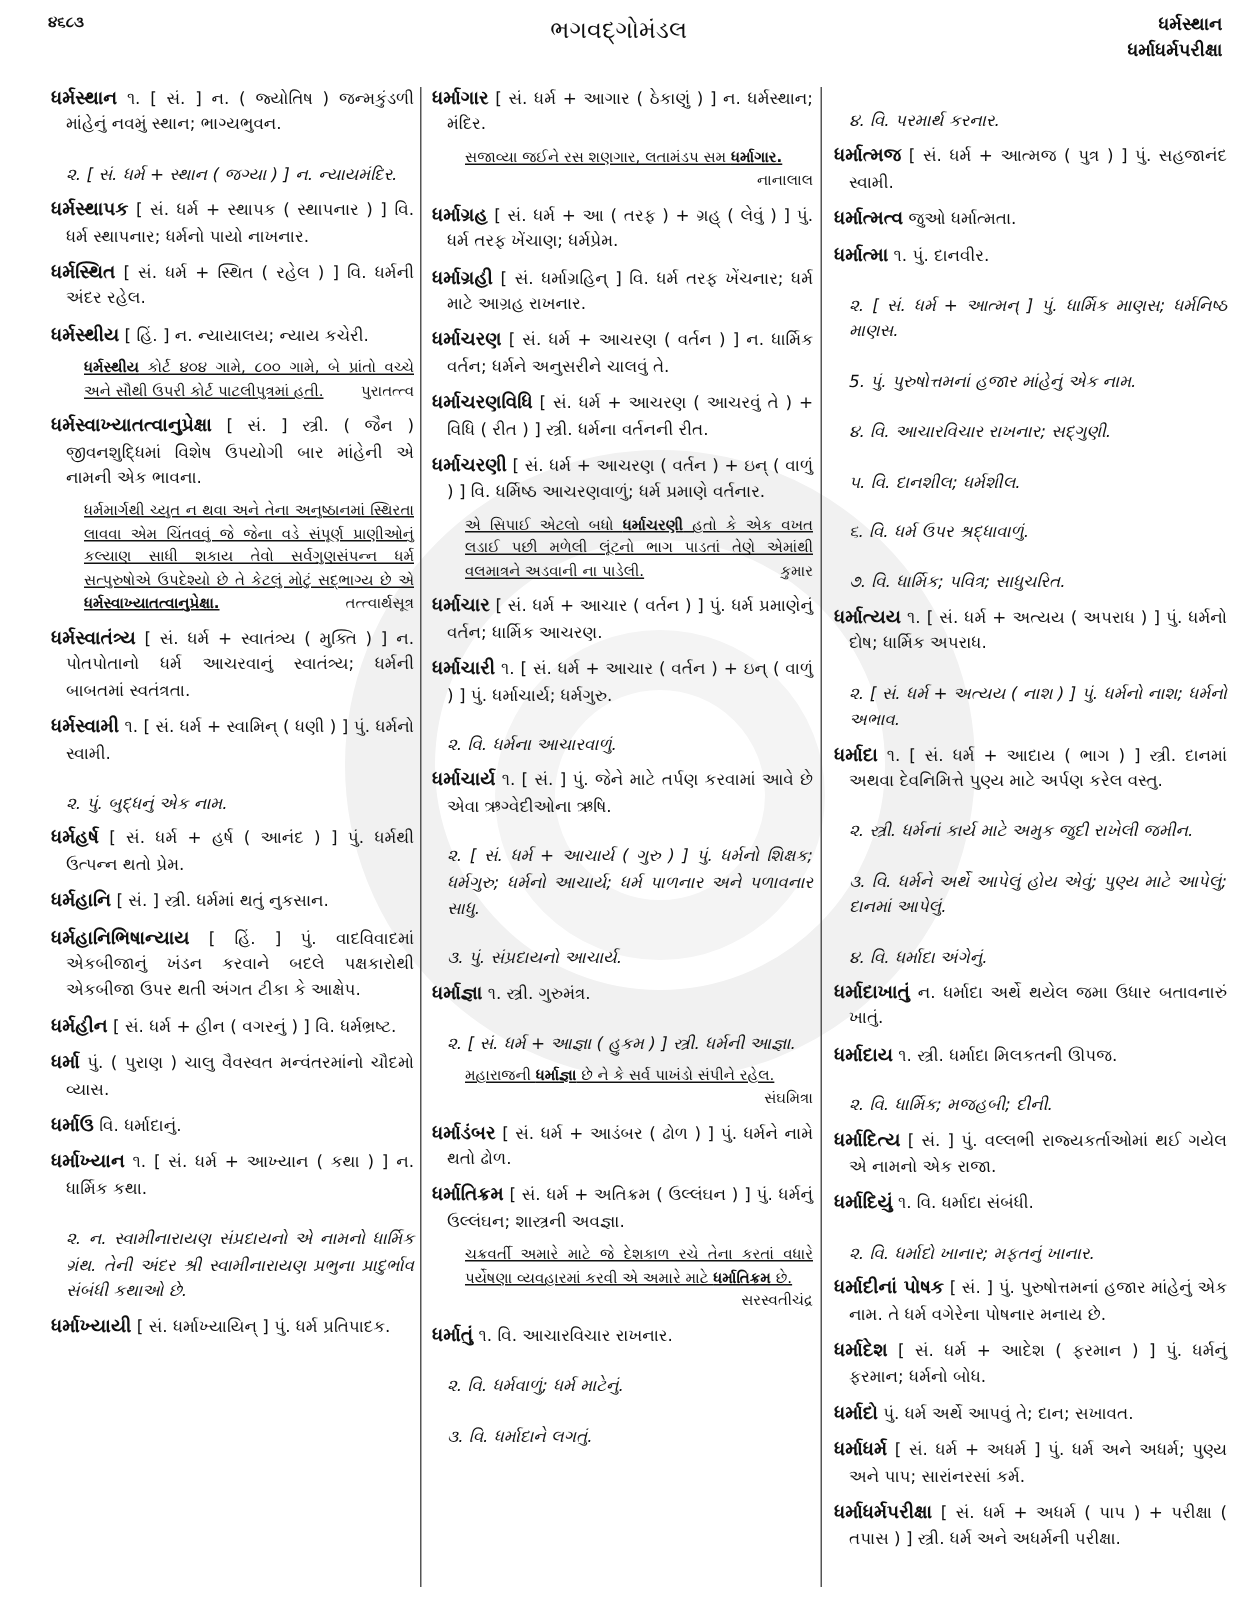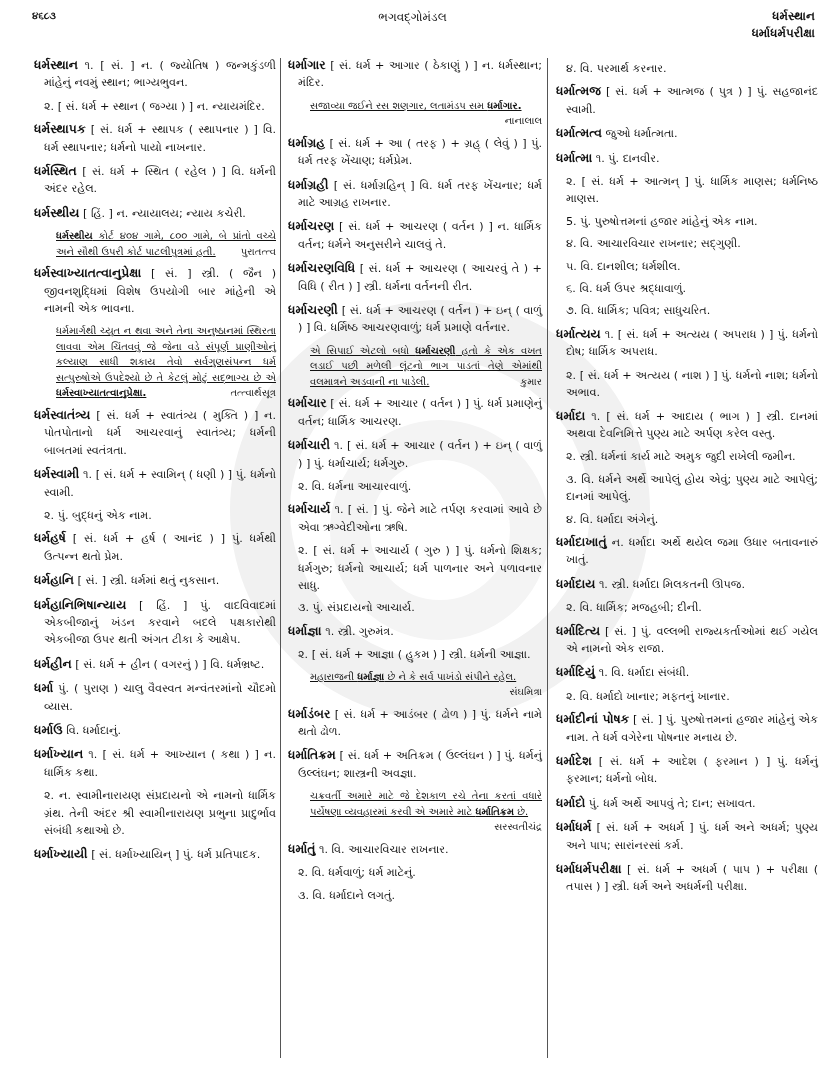--- a/index.html
+++ b/index.html
@@ -10,32 +10,32 @@
   .watermark {
     position:absolute; left:230px; top:300px; width:420px; height:420px;
     border-radius:50%; border:60px solid #f1f1f1; box-sizing:border-box; z-index:0;
   }
   .watermark2 {
     position:absolute; left:330px; top:420px; width:220px; height:220px;
     border-radius:50%; border:40px solid #f4f4f4; box-sizing:border-box; z-index:0;
   }
   .header { position:absolute; top:0; left:0; width:825px; height:52px; z-index:1; }
   .page-number { position:absolute; left:32px; top:10px; font-size:10px; font-weight:bold; }
-  .running-title { position:absolute; left:0; width:825px; top:10px; text-align:center; font-size:12px; }
+  .running-title { position:absolute; left:0; width:825px; top:10px; text-align:center; font-size:16px; }
   .guide-words { position:absolute; right:10px; top:8px; text-align:right; font-size:12px; font-weight:bold; line-height:17px; }
   .columns { position:absolute; top:56px; left:0; width:763px; height:1010px; z-index:1; }
   .col { position:absolute; top:0; height:1010px; box-sizing:border-box; font-size:11.2px; line-height:17.4px; }
   .col1 { left:34px; width:242px; }
   .col2 { left:288px; width:254px; }
   .col3 { left:556px; width:262px; }
   .divider { position:absolute; top:2px; width:1px; height:1000px; background:#555; }
   .div1 { left:280px; } .div2 { left:547px; }
   .entry { margin:0 0 6px 0; padding-left:10px; text-indent:-10px; text-align:justify; }
   .hw { font-weight:bold; font-size:12.4px; }
-  .sense { margin:4px 0 5px 10px; text-align:justify; }
+  .sense { margin:16px 0 5px 10px; text-align:justify;font-style:italic; }
   .quote { margin:0 0 5px 22px; font-size:10px; line-height:15.5px; text-align:justify;text-decoration:underline; }
   .quote .src { float:right; font-size:10px; }
   .quote b { font-weight:bold; }
   .clear { clear:both; }
 </style>
 </head>
 <body>
 
 <div class="watermark"></div>
 <div class="watermark2"></div>

